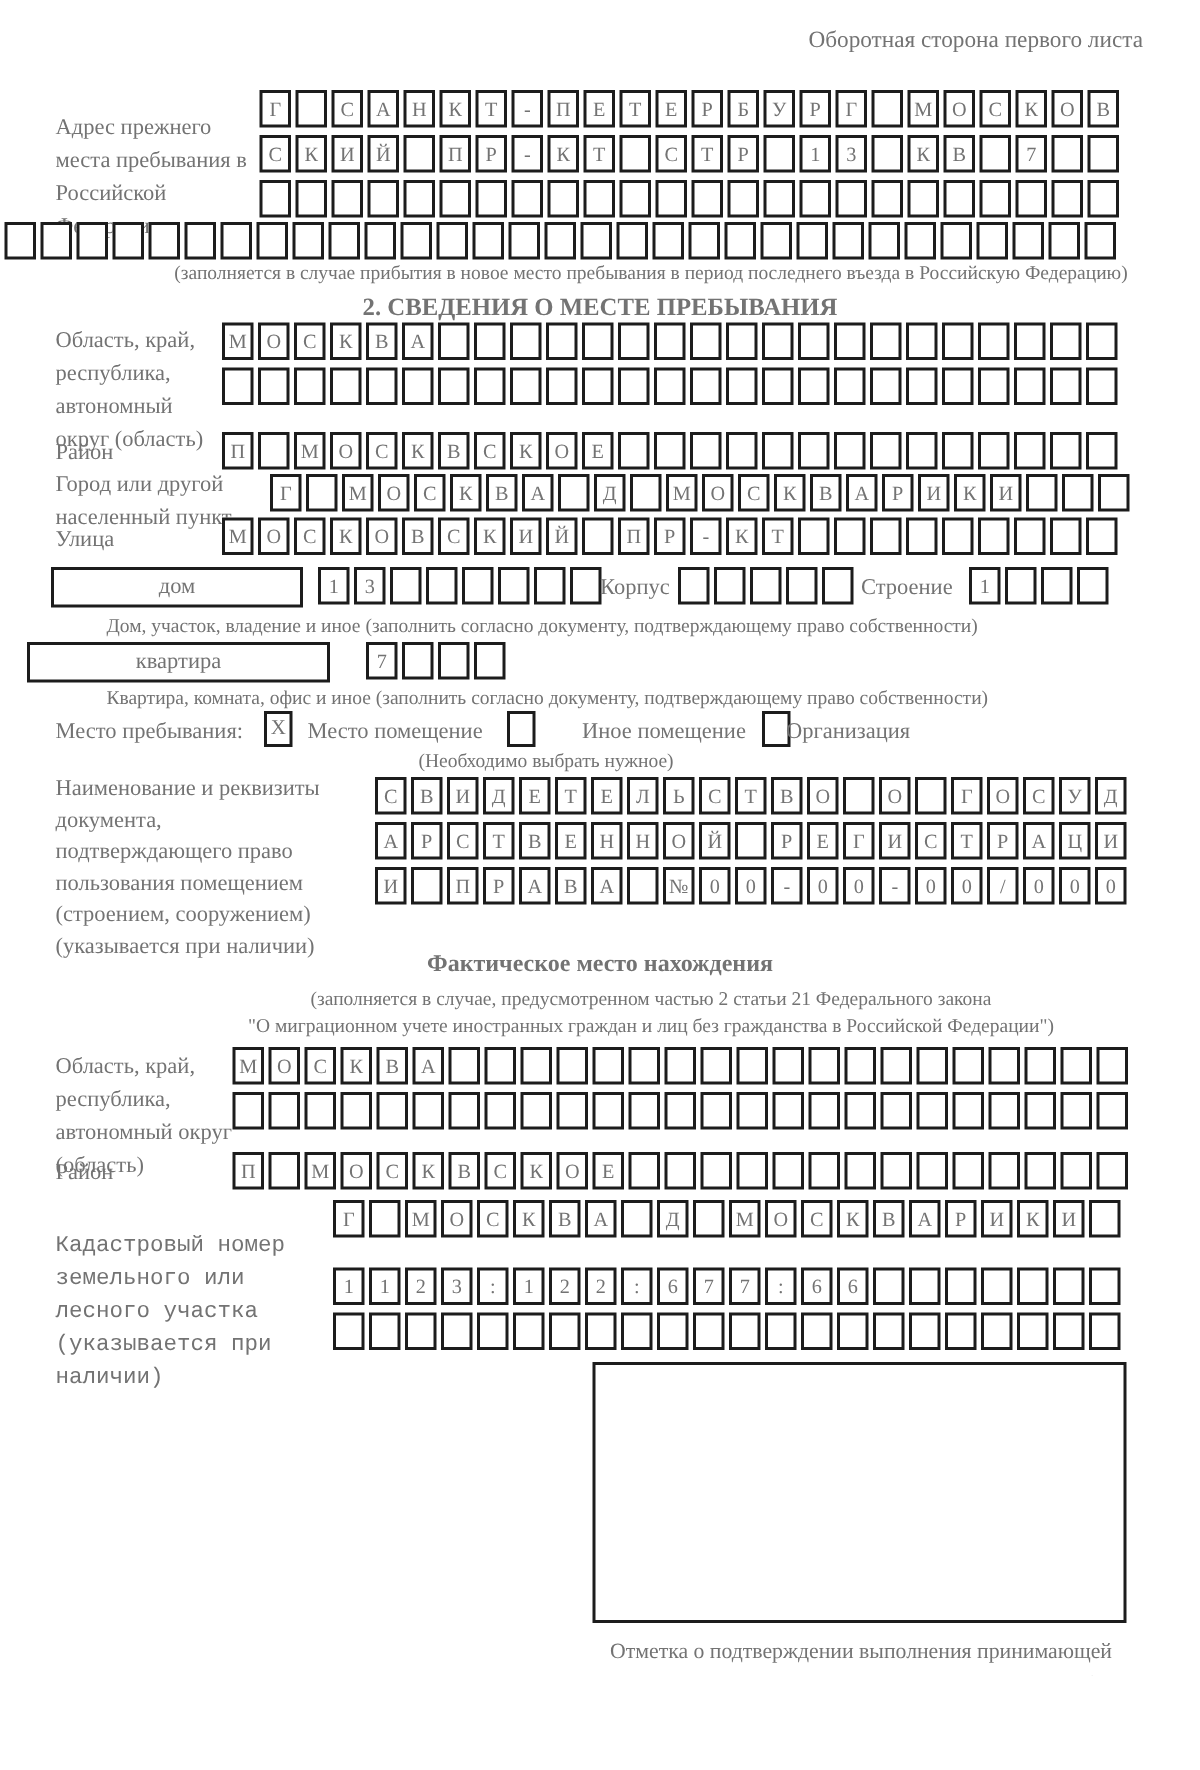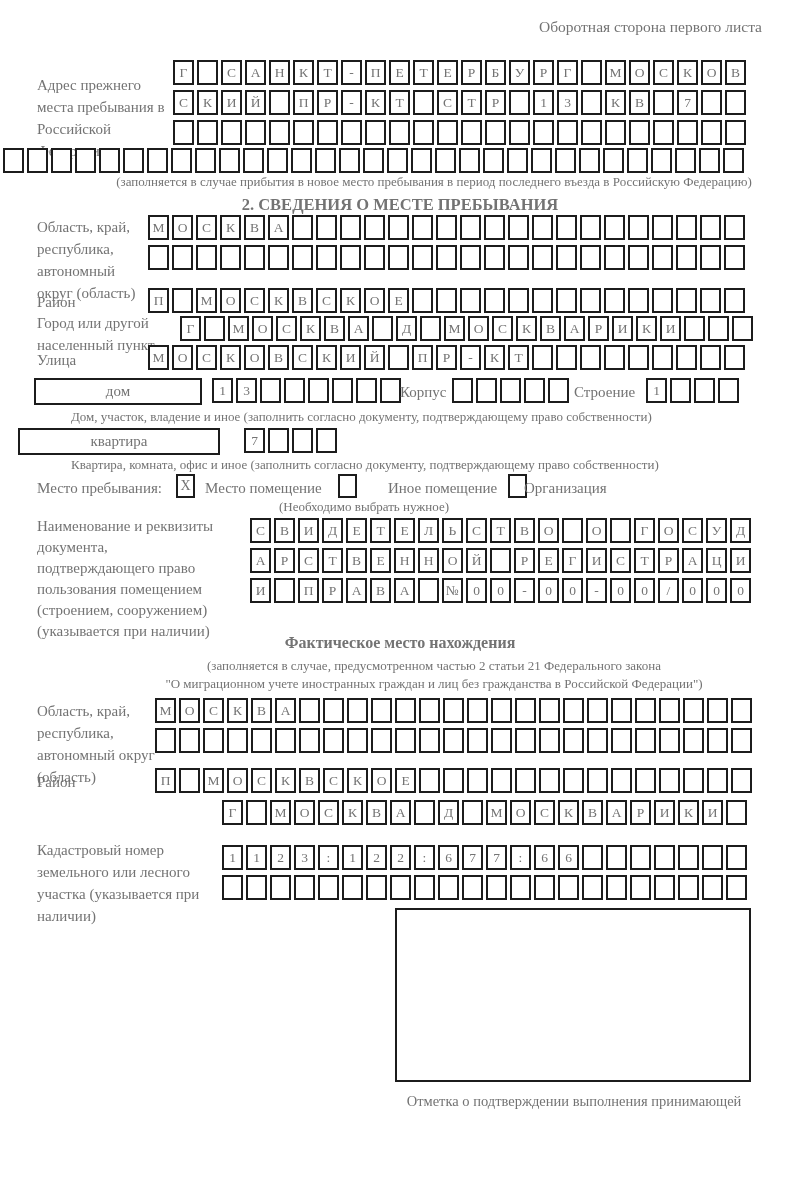--- a/index.html
+++ b/index.html
@@ -508,21 +508,21 @@
       <span class="box">К</span>
       <span class="box">В</span>
       <span class="box">А</span>
       <span class="box">Р</span>
       <span class="box">И</span>
       <span class="box">К</span>
       <span class="box">И</span>
       <span class="box"></span>
     </div>
 
-  <div class="abs lbl" style="left:37px;top:839px;width:165px;">Кадастровый номер земельного или лесного участка (указывается при наличии)</div>
+  <div class="abs lbl" style="left:37px;top:820px;width:165px;font-family:Liberation Mono, monospace;">Кадастровый номер земельного или лесного участка (указывается при наличии)</div>
   <div class="abs boxrow" style="left:222px;top:845px;">
       <span class="box">1</span>
       <span class="box">1</span>
       <span class="box">2</span>
       <span class="box">3</span>
       <span class="box">:</span>
       <span class="box">1</span>
       <span class="box">2</span>
       <span class="box">2</span>
       <span class="box">:</span>

